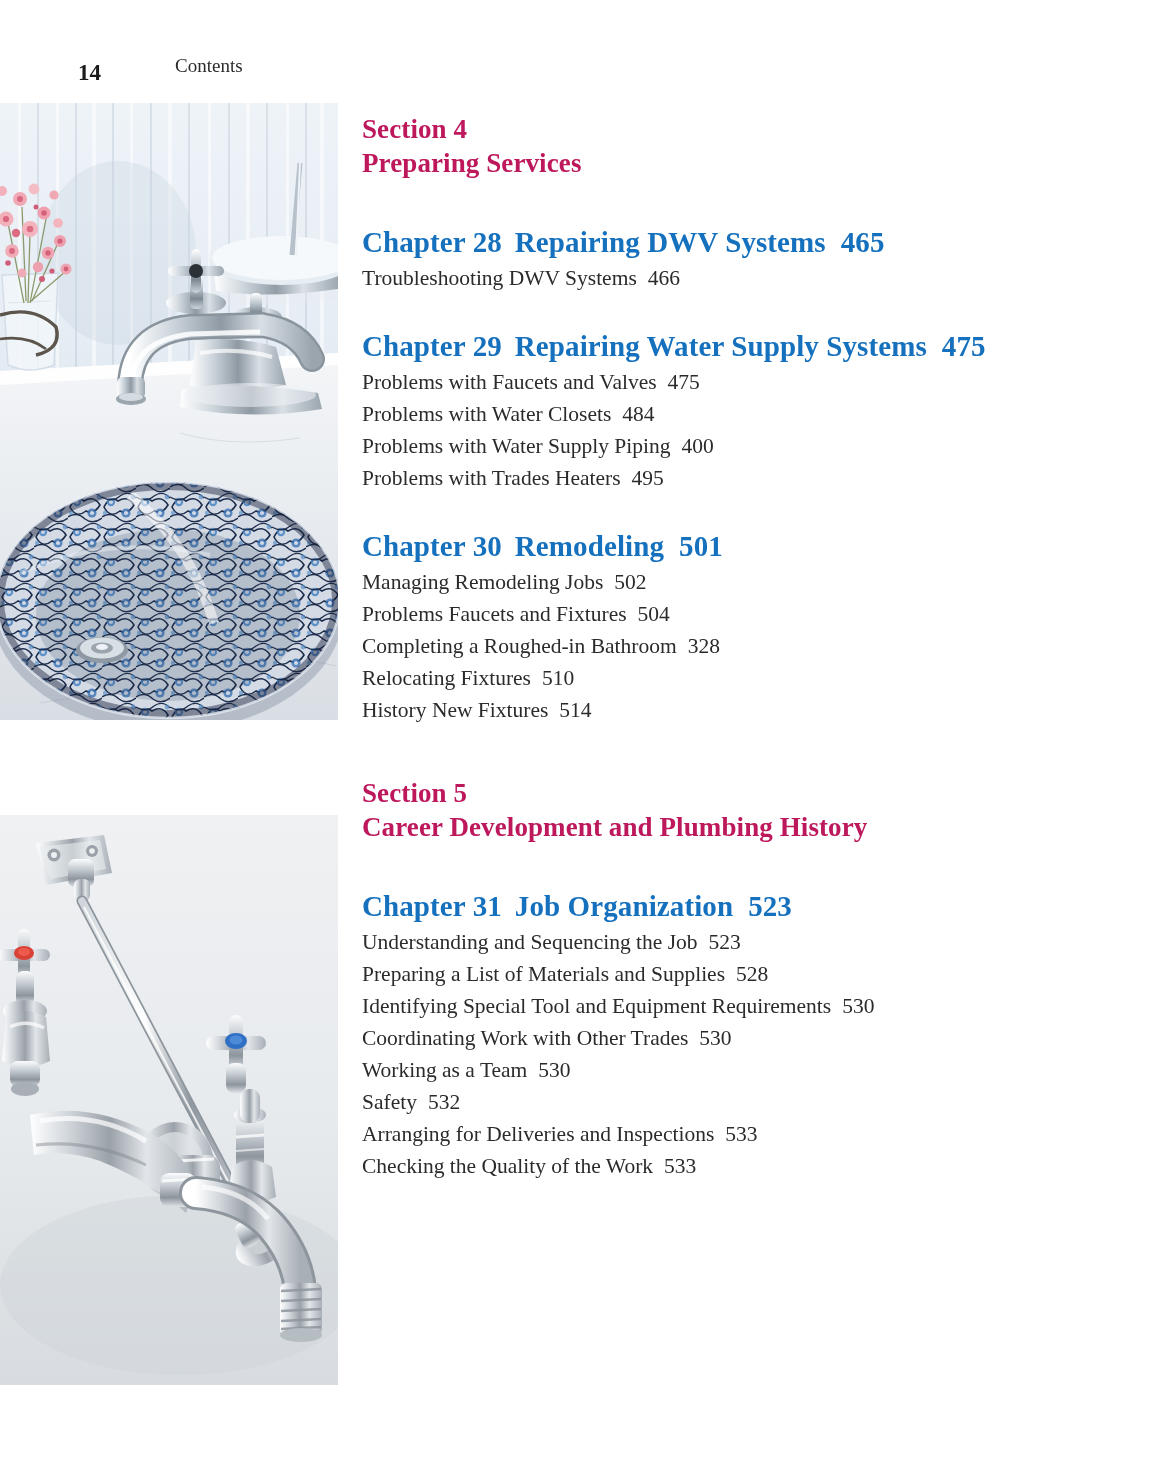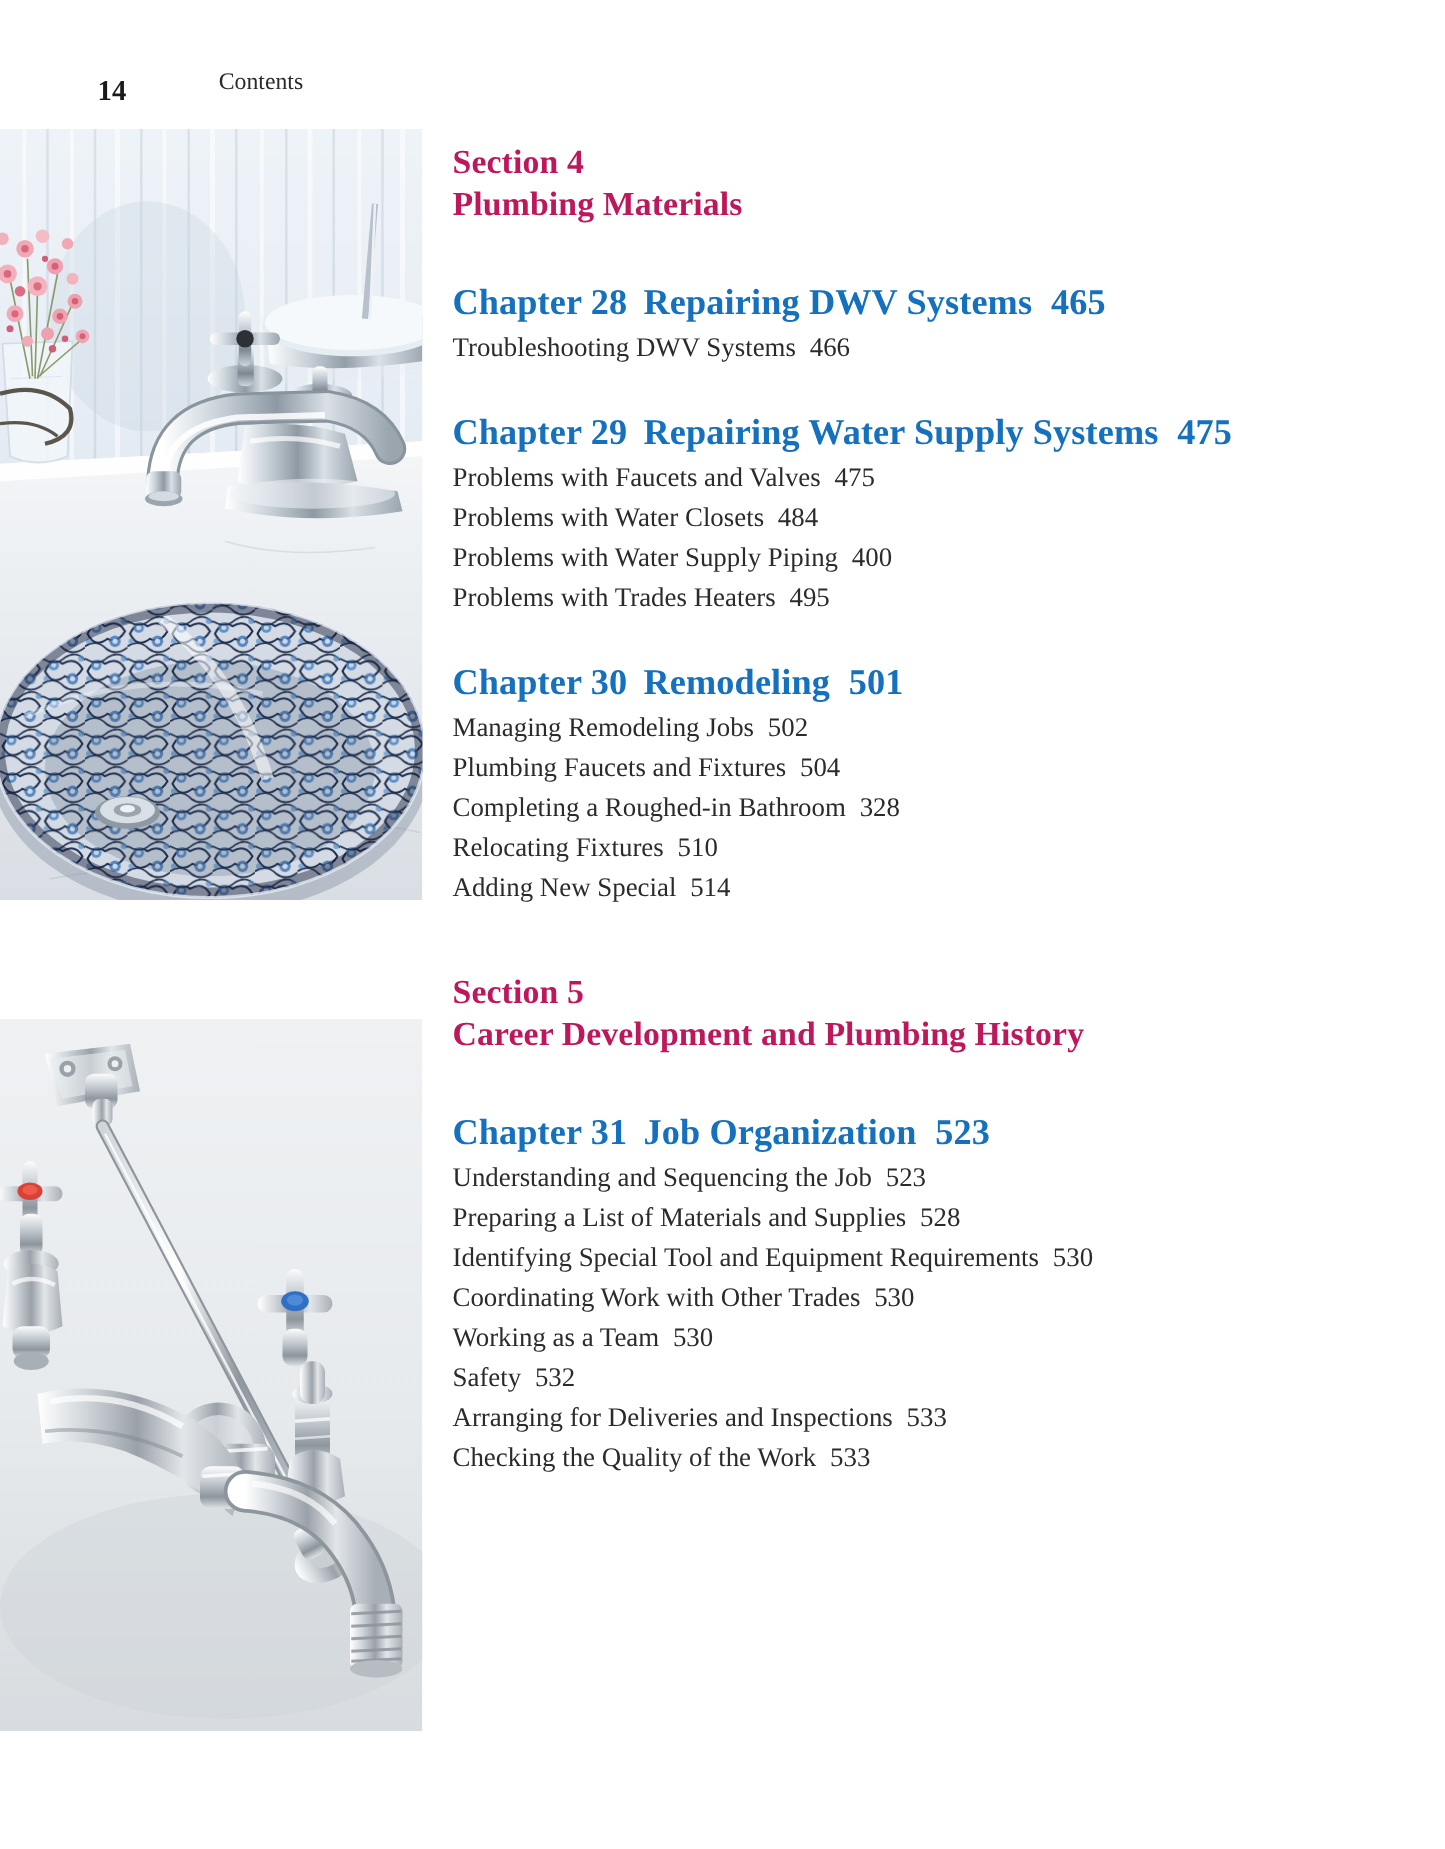--- a/index.html
+++ b/index.html
@@ -442,21 +442,21 @@
         <ellipse cx="301" cy="520" rx="21" ry="7" fill="#b5bcc2"></ellipse>
       </g>
     </g>
   </svg>
 </div>
 
 <div class="toc-column">
 
   <div class="section-head">
     <span class="ln">Section 4</span>
-    <span class="ln">Plumbing Materials</span>
+    <span class="ln">Preparing Services</span>
   </div>
 
   <div class="block-gap-lg"></div>
 
   <div class="chapter-head">
     <span>Chapter 28</span><span class="gap"></span><span>Repairing DWV Systems</span><span class="gap"></span><span class="num">465</span>
   </div>
   <ul class="entry-list">
     <li class="entry"><span>Troubleshooting DWV Systems</span><span class="pg">466</span></li>
   </ul>
@@ -473,24 +473,24 @@
     <li class="entry"><span>Problems with Trades Heaters</span><span class="pg">495</span></li>
   </ul>
 
   <div class="block-gap-md"></div>
 
   <div class="chapter-head">
     <span>Chapter 30</span><span class="gap"></span><span>Remodeling</span><span class="gap"></span><span class="num">501</span>
   </div>
   <ul class="entry-list">
     <li class="entry"><span>Managing Remodeling Jobs</span><span class="pg">502</span></li>
-    <li class="entry"><span>Plumbing Faucets and Fixtures</span><span class="pg">504</span></li>
+    <li class="entry"><span>Problems Faucets and Fixtures</span><span class="pg">504</span></li>
     <li class="entry"><span>Completing a Roughed-in Bathroom</span><span class="pg">328</span></li>
     <li class="entry"><span>Relocating Fixtures</span><span class="pg">510</span></li>
-    <li class="entry"><span>Adding New Special</span><span class="pg">514</span></li>
+    <li class="entry"><span>History New Fixtures</span><span class="pg">514</span></li>
   </ul>
 
   <div class="block-gap-section"></div>
 
   <div class="section-head">
     <span class="ln">Section 5</span>
     <span class="ln">Career Development and Plumbing History</span>
   </div>
 
   <div class="block-gap-lg"></div>

